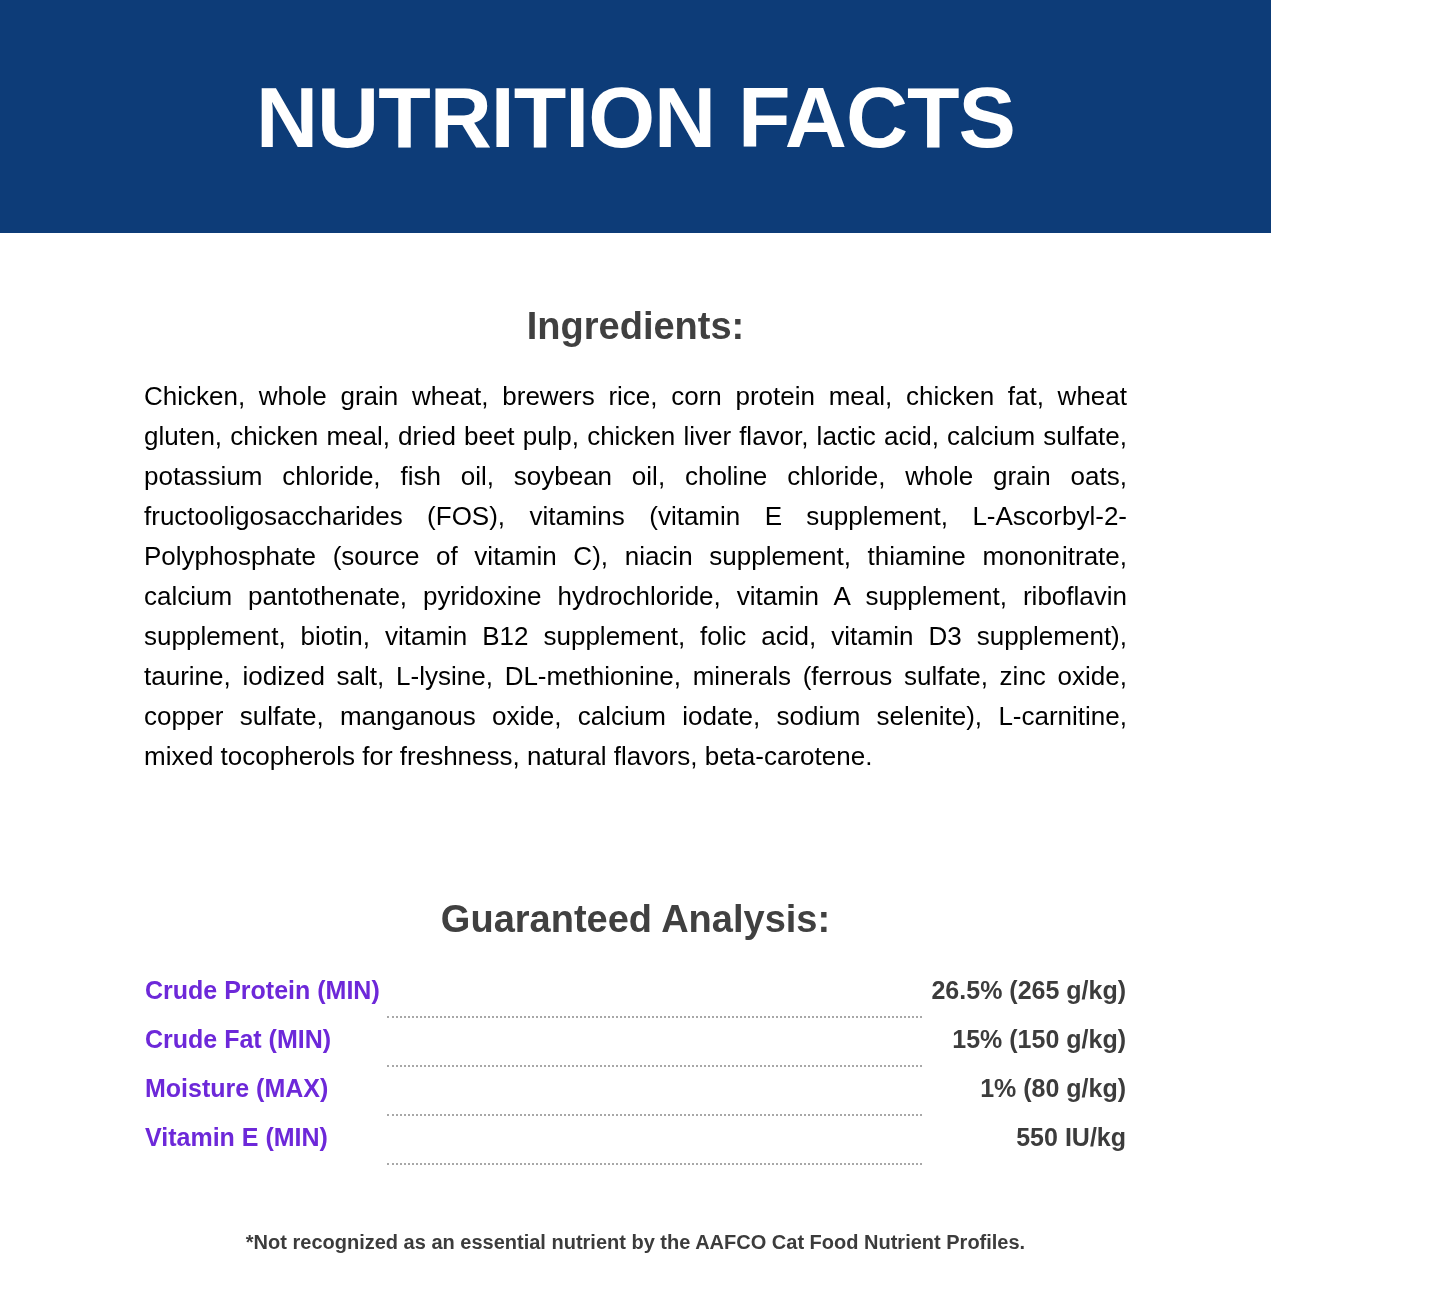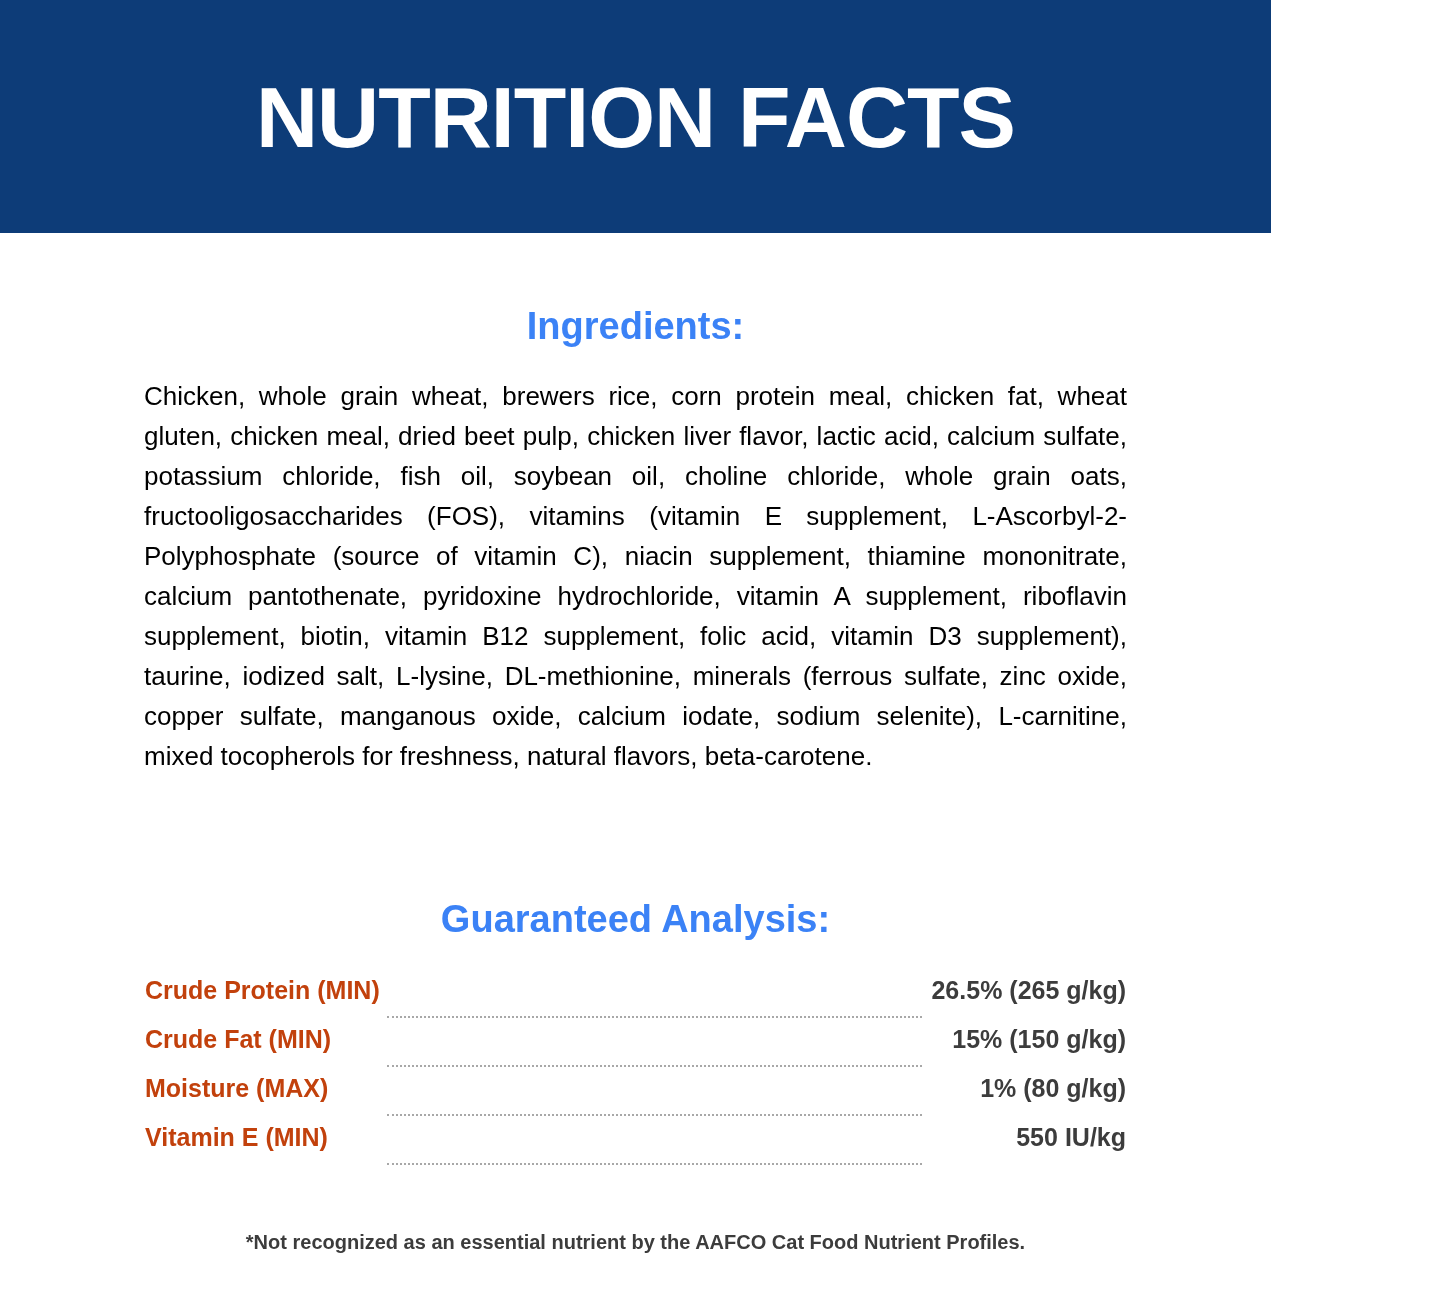--- a/index.html
+++ b/index.html
@@ -35,21 +35,21 @@
     letter-spacing: -1px;
     line-height: 1;
     text-align: center;
     margin: 0;
   }
   .content {
     padding: 0 144px;
     box-sizing: border-box;
   }
   .section-heading {
-    color: #3b82f6;
+    color: #404040;
     font-size: 38px;
     font-weight: bold;
     text-align: center;
     margin: 0;
   }
   .ingredients-heading {
     padding-top: 72px;
   }
   .ingredients-body {
     margin-top: 28px;
@@ -66,21 +66,21 @@
     margin-top: 34px;
     width: 100%;
     border-collapse: collapse;
   }
   .ga-row {
     height: 49px;
   }
   .ga-label {
     font-size: 25px;
     font-weight: bold;
-    color: #c2410c;
+    color: #6d28d9;
     white-space: nowrap;
     padding-right: 6px;
     vertical-align: baseline;
     margin-left: 39px;
   }
   .ga-dots {
     width: 100%;
     vertical-align: bottom;
     padding-bottom: 6px;
   }

